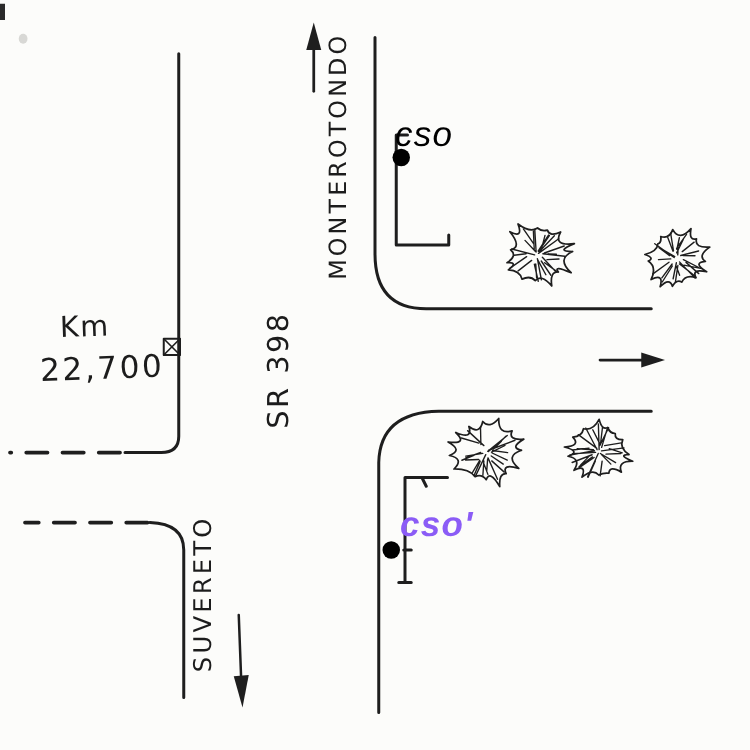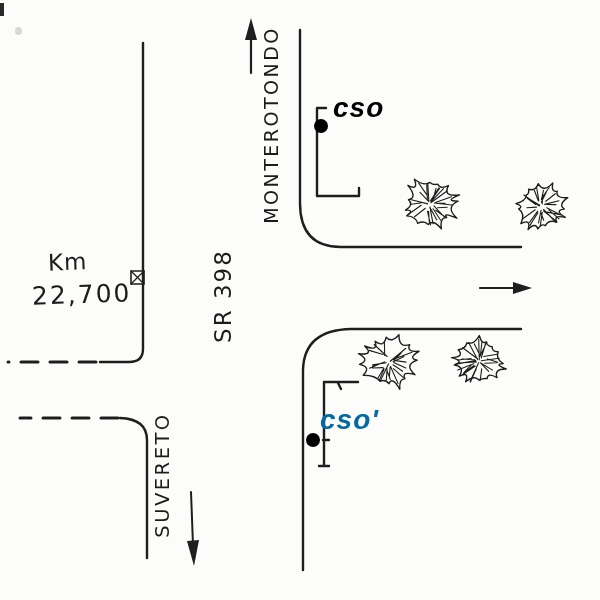--- a/index.html
+++ b/index.html
@@ -13,24 +13,24 @@
   svg.draw{position:absolute;left:0;top:0;}
   .lbl{position:absolute;white-space:nowrap;color:#1c1c1c;}
   .vert{transform:rotate(-90deg);transform-origin:center center;text-align:center;}
   .hand{font-family:"DejaVu Sans",sans-serif;font-weight:400;}
   .lbl-monterotondo{left:163px;top:112px;width:220px;height:26px;font-size:19px;letter-spacing:2.5px;}
   .lbl-sr398{left:159px;top:282px;width:130px;height:28px;font-size:23px;letter-spacing:2px;}
   .lbl-suvereto{left:78px;top:463px;width:170px;height:24px;font-size:19.5px;letter-spacing:2.5px;}
   .lbl-campetroso{left:356px;top:299px;font-size:19px;letter-spacing:3px;}
   .lbl-km{left:48px;top:249px;font-size:23px;letter-spacing:1px;transform:rotate(-2deg);}
   .lbl-kmvalue{left:32px;top:280px;font-size:25px;letter-spacing:2px;transform:rotate(-2deg);}
-  .lbl-cso{left:333px;top:92px;font-family:"Liberation Sans",sans-serif;
-           font-weight:700;font-style:italic;font-size:28px;color:#000;letter-spacing:1px;}
+  .lbl-cso{left:316px;top:92px;font-family:"Liberation Sans",sans-serif;
+           font-weight:400;font-style:italic;font-size:28px;color:#000;letter-spacing:1px;}
   .lbl-cso-prime{left:320px;top:404px;font-family:"Liberation Sans",sans-serif;
-           font-weight:700;font-style:italic;font-size:28px;color:#0369a1;letter-spacing:1px;text-align:center;}
+           font-weight:700;font-style:italic;font-size:28px;color:#8b5cf6;letter-spacing:1px;text-align:center;}
   .scan-artifact{position:absolute;left:0;top:3px;width:4px;height:13px;background:#2a2a2a;}
   .smudge{position:absolute;left:15px;top:27px;width:7px;height:8px;background:#c9c9c4;border-radius:50%;opacity:.7;}
 </style>
 </head>
 <body>
 
 <div class="canvas">
 
   <svg class="draw" width="600" height="600" viewBox="0 0 600 600">
     <g stroke="#1e1e1e" fill="none" stroke-linecap="round" stroke-linejoin="round">

